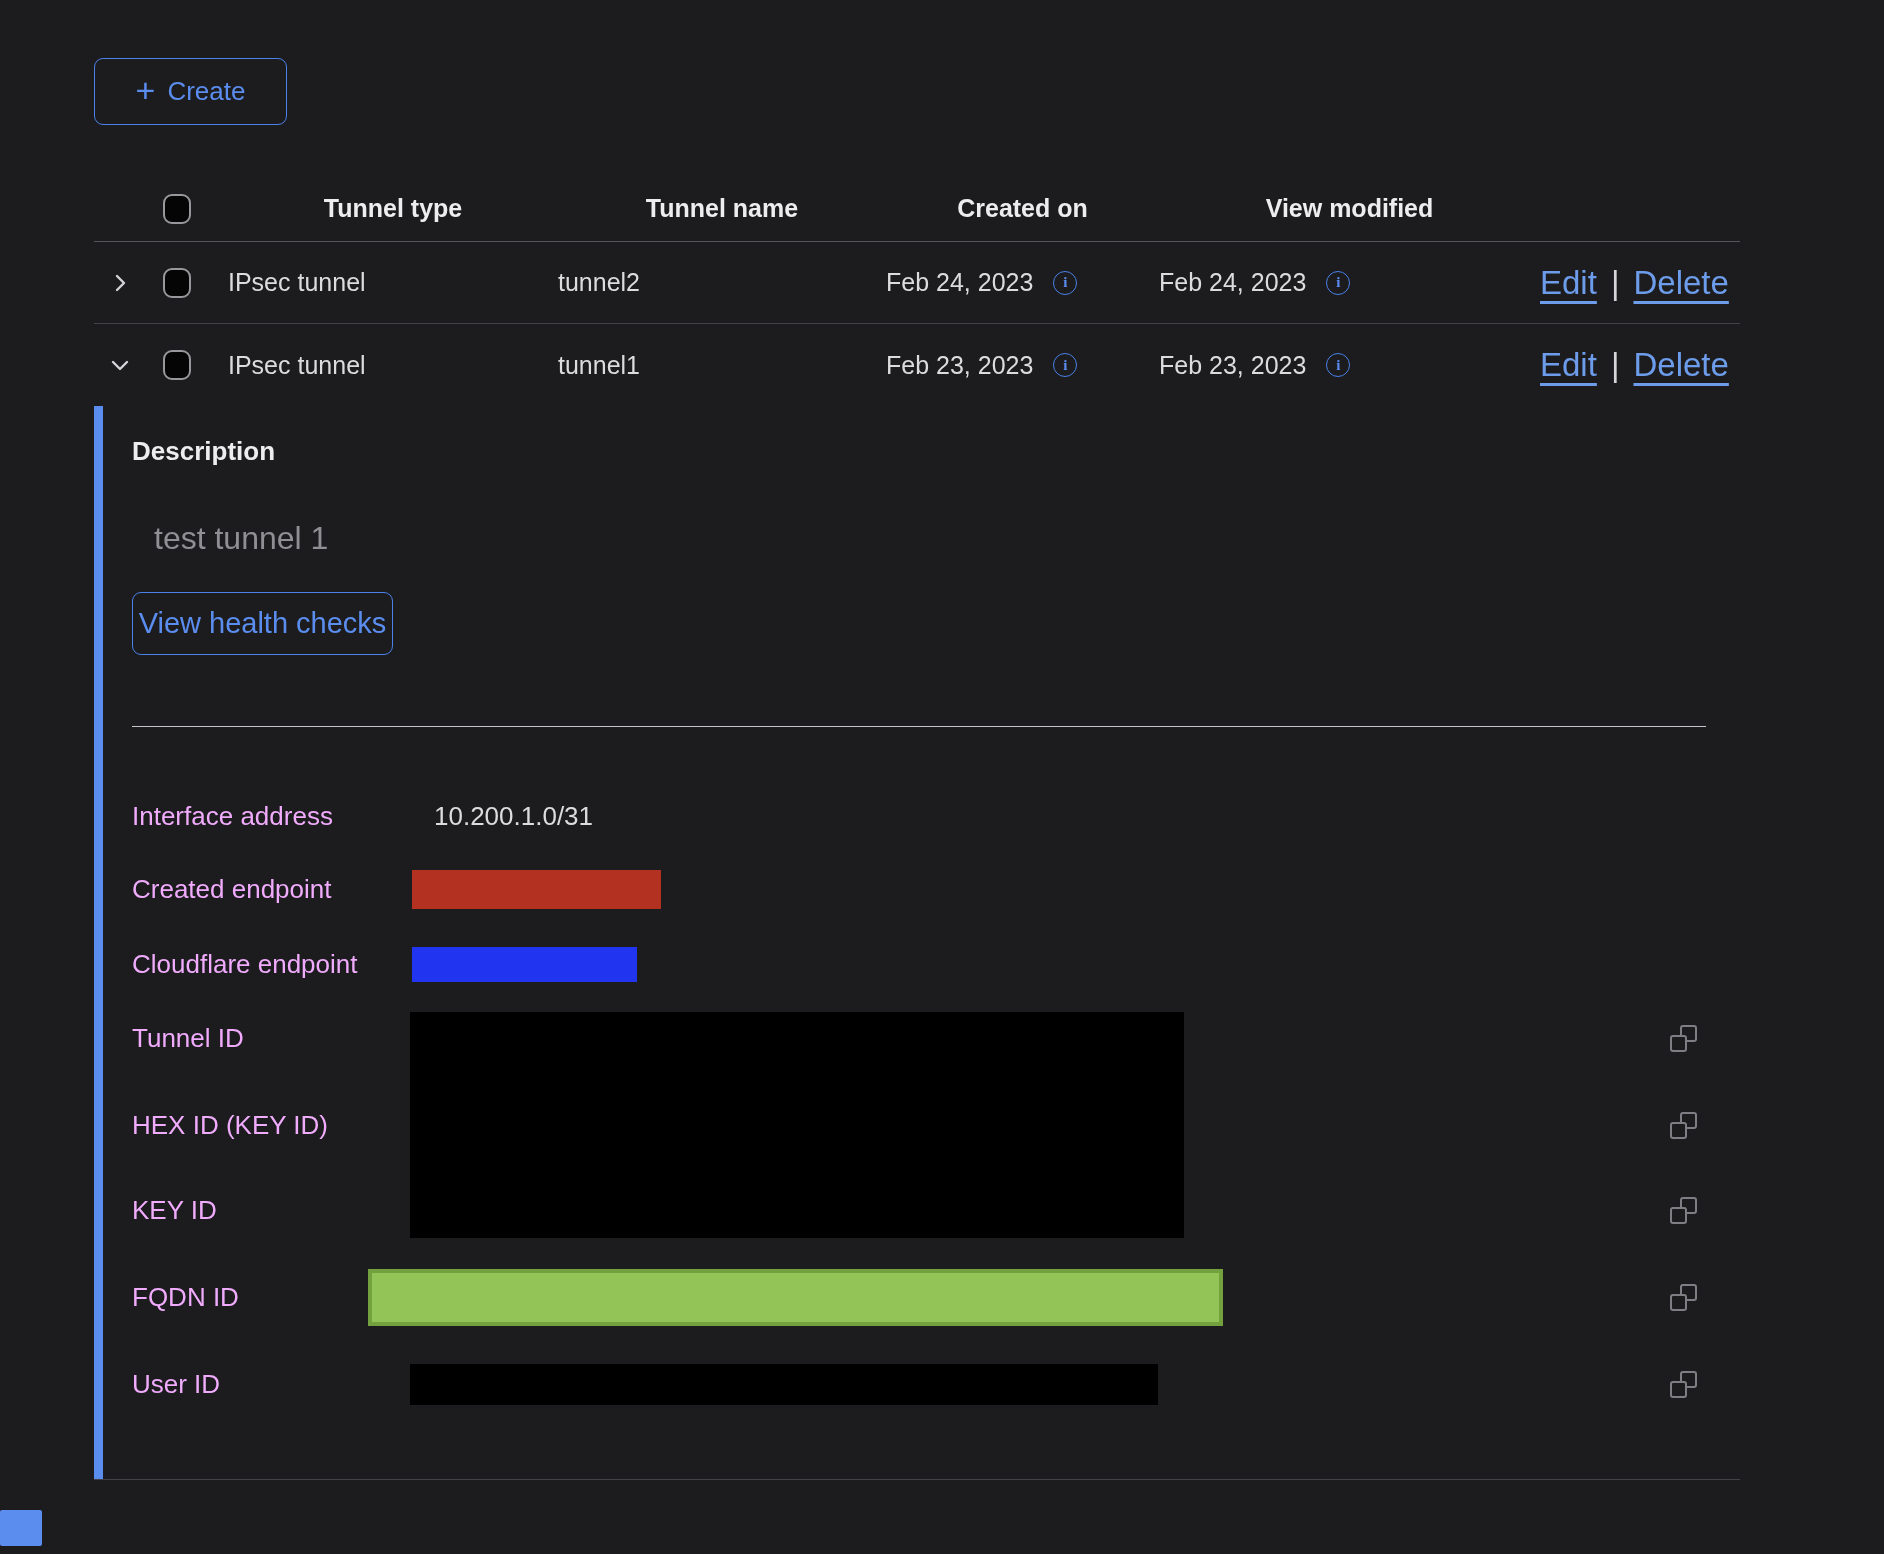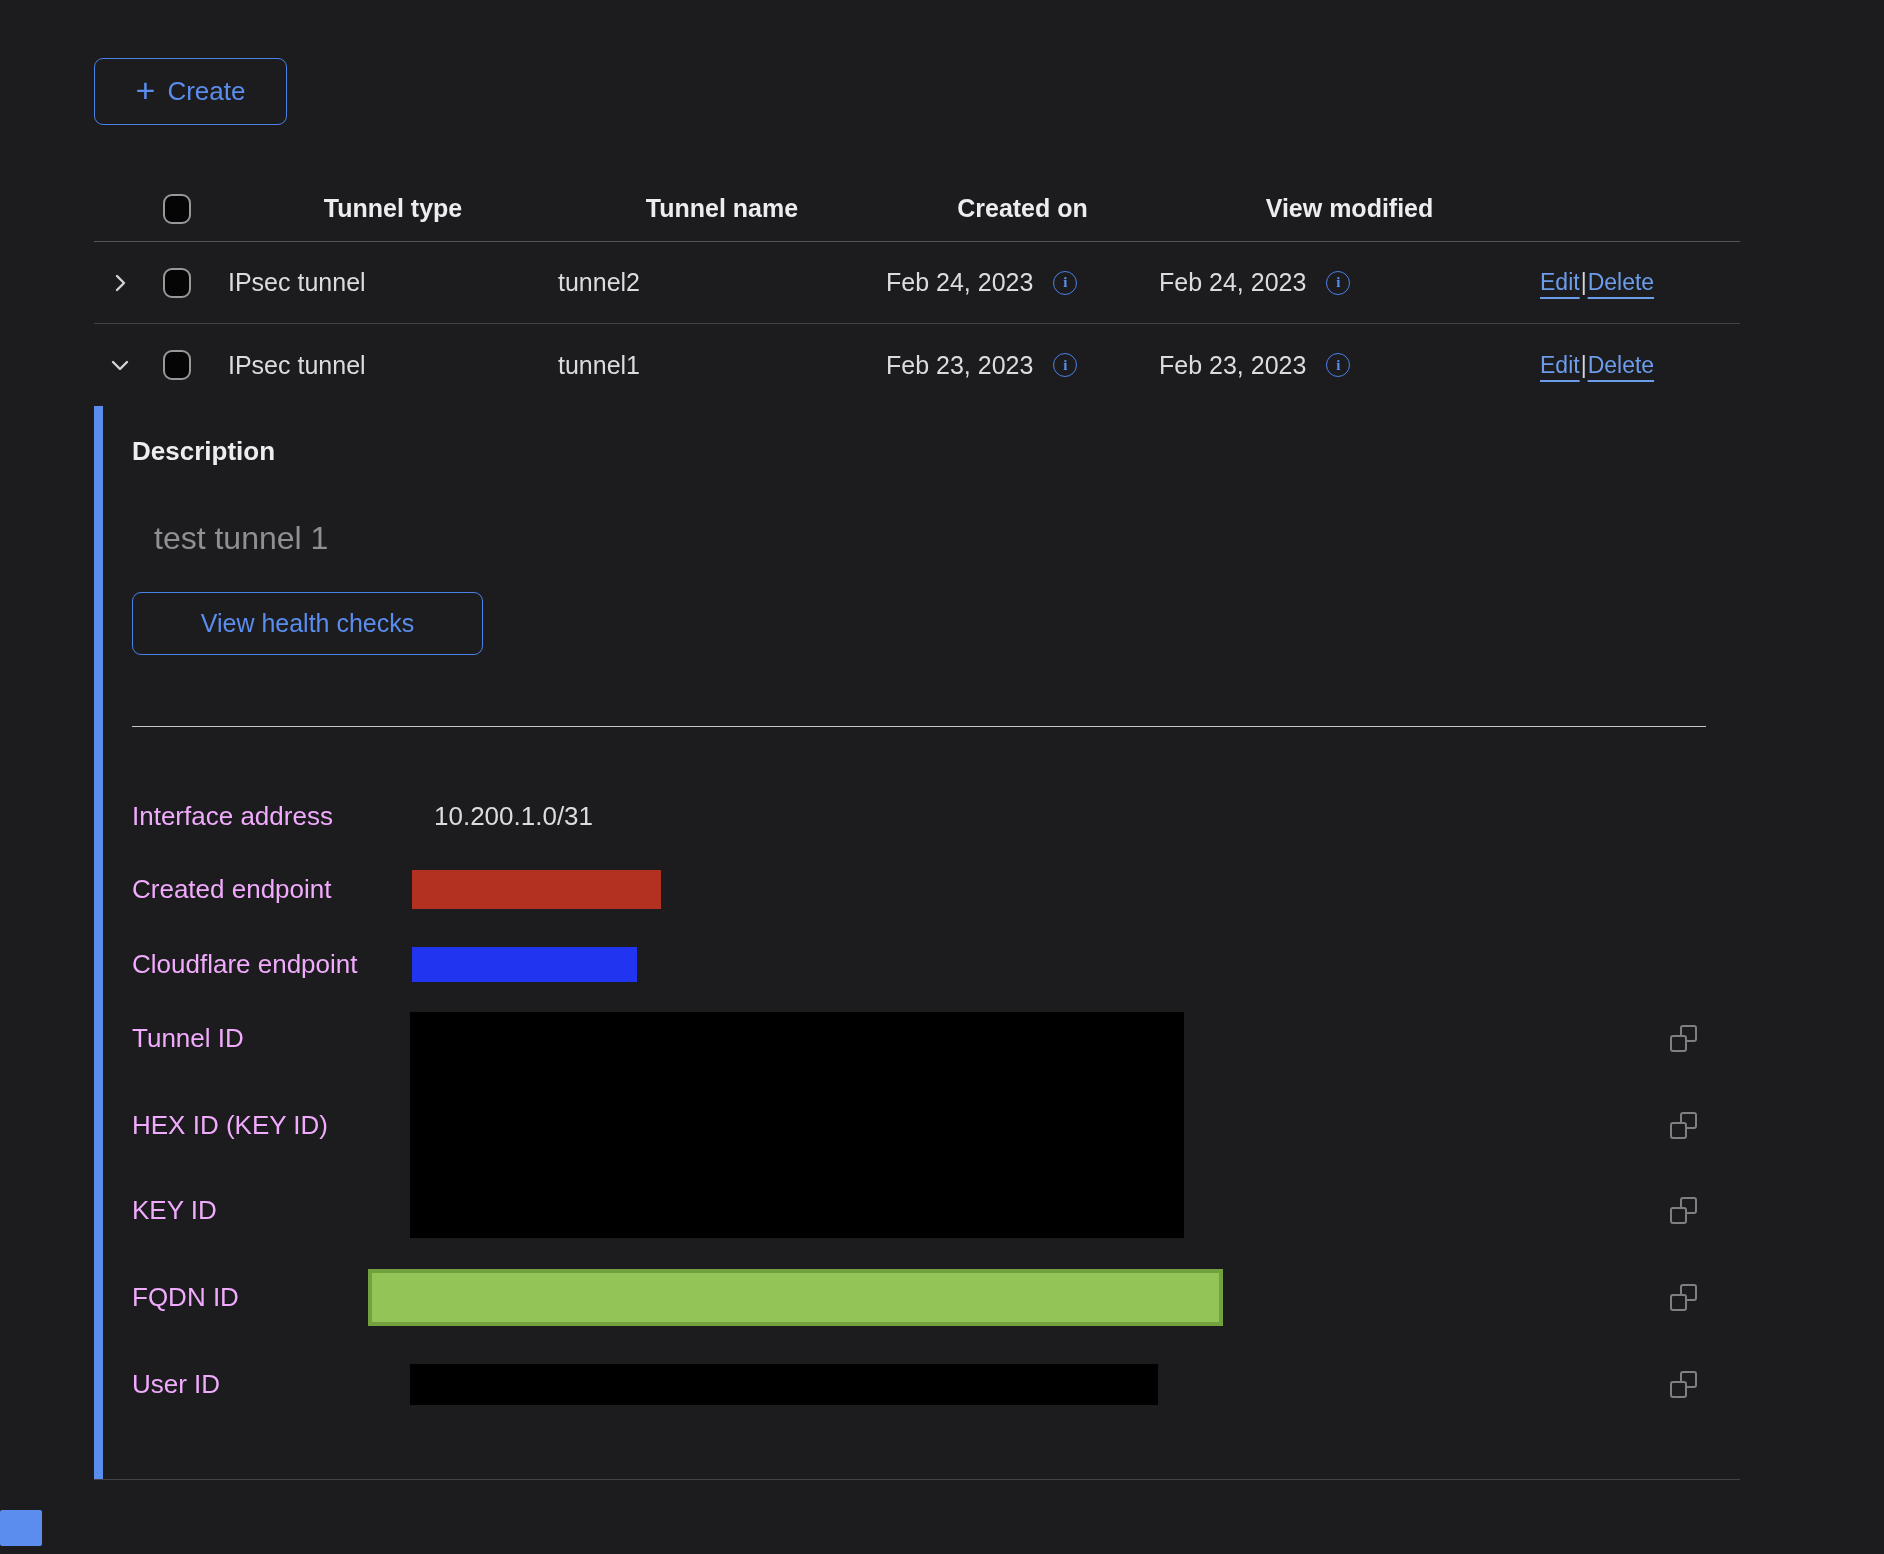--- a/index.html
+++ b/index.html
@@ -39,34 +39,34 @@
   .checkbox {
     width:28px; height:30px; border:2px solid #97979c; border-radius:9px;
     background:#050505; cursor:pointer;
   }
   .datecell { display:flex; align-items:center; gap:20px; }
   .info-icon {
     width:24px; height:24px; border:1.5px solid #4a82e8; border-radius:50%;
     color:#5b8def; font-size:15px; font-weight:700; font-family:"Liberation Serif","DejaVu Serif",serif;
     display:flex; align-items:center; justify-content:center; cursor:pointer; flex:0 0 auto;
   }
-  .actions { display:flex; align-items:center; gap:1px; font-size:23px; }
+  .actions { display:flex; align-items:center; gap:14px; font-size:33px; }
   .actions a { color:#6d9ceb; text-decoration:underline; text-underline-offset:7px; cursor:pointer; }
   .actions .sep { color:#d6d6da; text-decoration:none; }
 
   
   .panel { position:relative; height:1074px; border-bottom:1px solid #424248; }
   .accent-bar { position:absolute; left:0; top:0; width:9px; height:100%; background:#5b8def; }
   .abs { position:absolute; }
   .desc-label { left:38px; top:30px; font-size:26px; font-weight:700; color:#ededf0; }
   .desc-value { left:38px; top:114px; font-size:32px; color:#8f8f94;margin-left:22px; }
   .health-btn {
-    left:38px; top:186px; width:351px; height:63px;
+    left:38px; top:186px; width:261px; height:63px;
     background:transparent; border:1.5px solid #4a82e8; border-radius:9px;
-    color:#5b8def; font-size:25px; font-family:inherit; cursor:pointer;
+    color:#5b8def; font-size:29px; font-family:inherit; cursor:pointer;
   }
   .divider { left:38px; top:320px; width:1574px; height:1px; background:#c6c6ca; }
   .f-label { left:38px; height:32px; line-height:32px; font-size:26px; color:#f0abfc; }
   .f-value { height:32px; line-height:32px; font-size:26px; color:#dcdcde; }
 
   .redact { position:absolute; }
   .redact-red   { left:318px; top:464px; width:249px; height:39px; background:#b23120; }
   .redact-blue  { left:318px; top:541px; width:225px; height:35px; background:#2134f0; }
   .redact-black-group { left:316px; top:606px; width:774px; height:226px; background:#000; }
   .redact-green { left:274px; top:863px; width:855px; height:57px; background:#93c457; border:4px solid #72a13e; }

